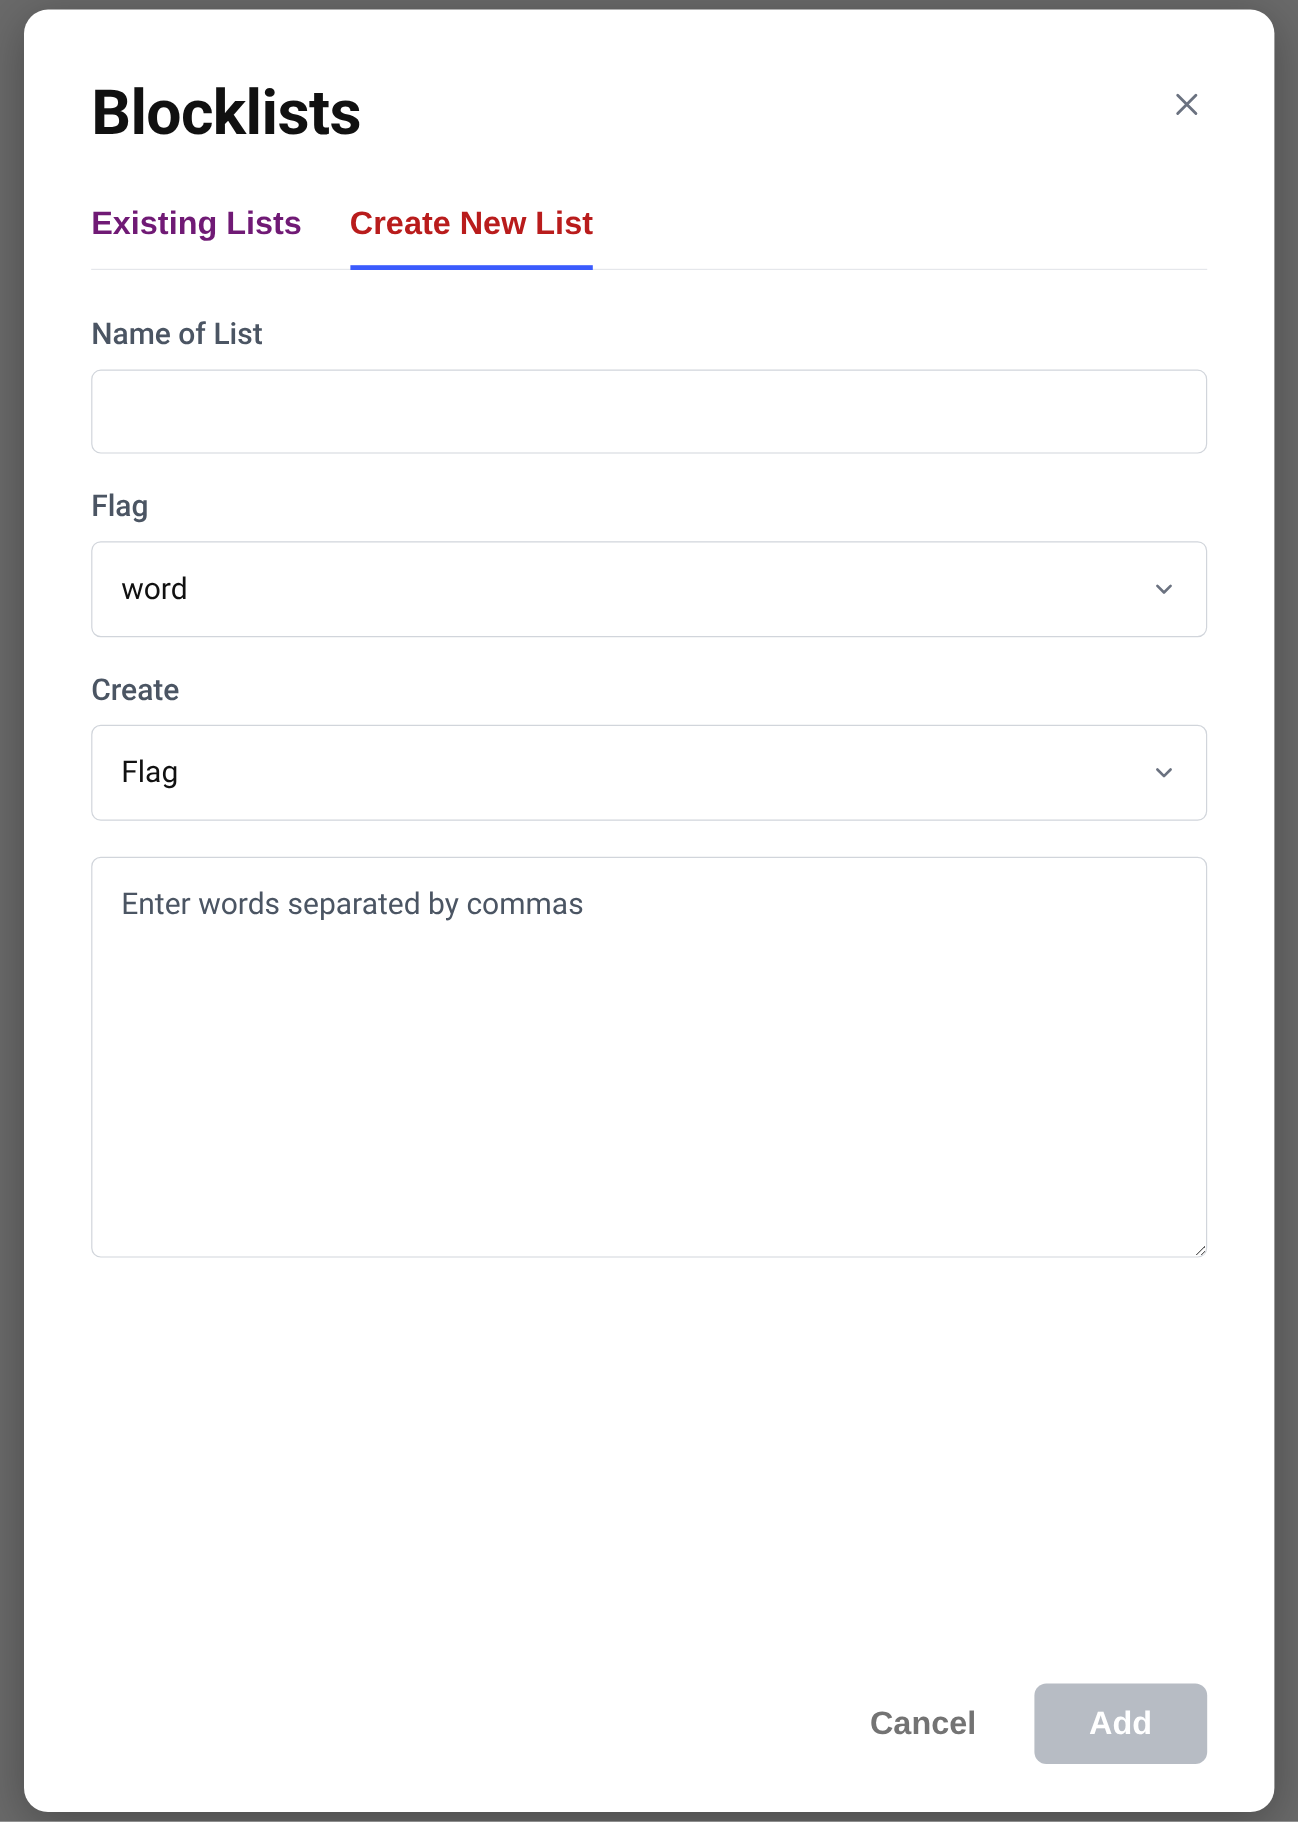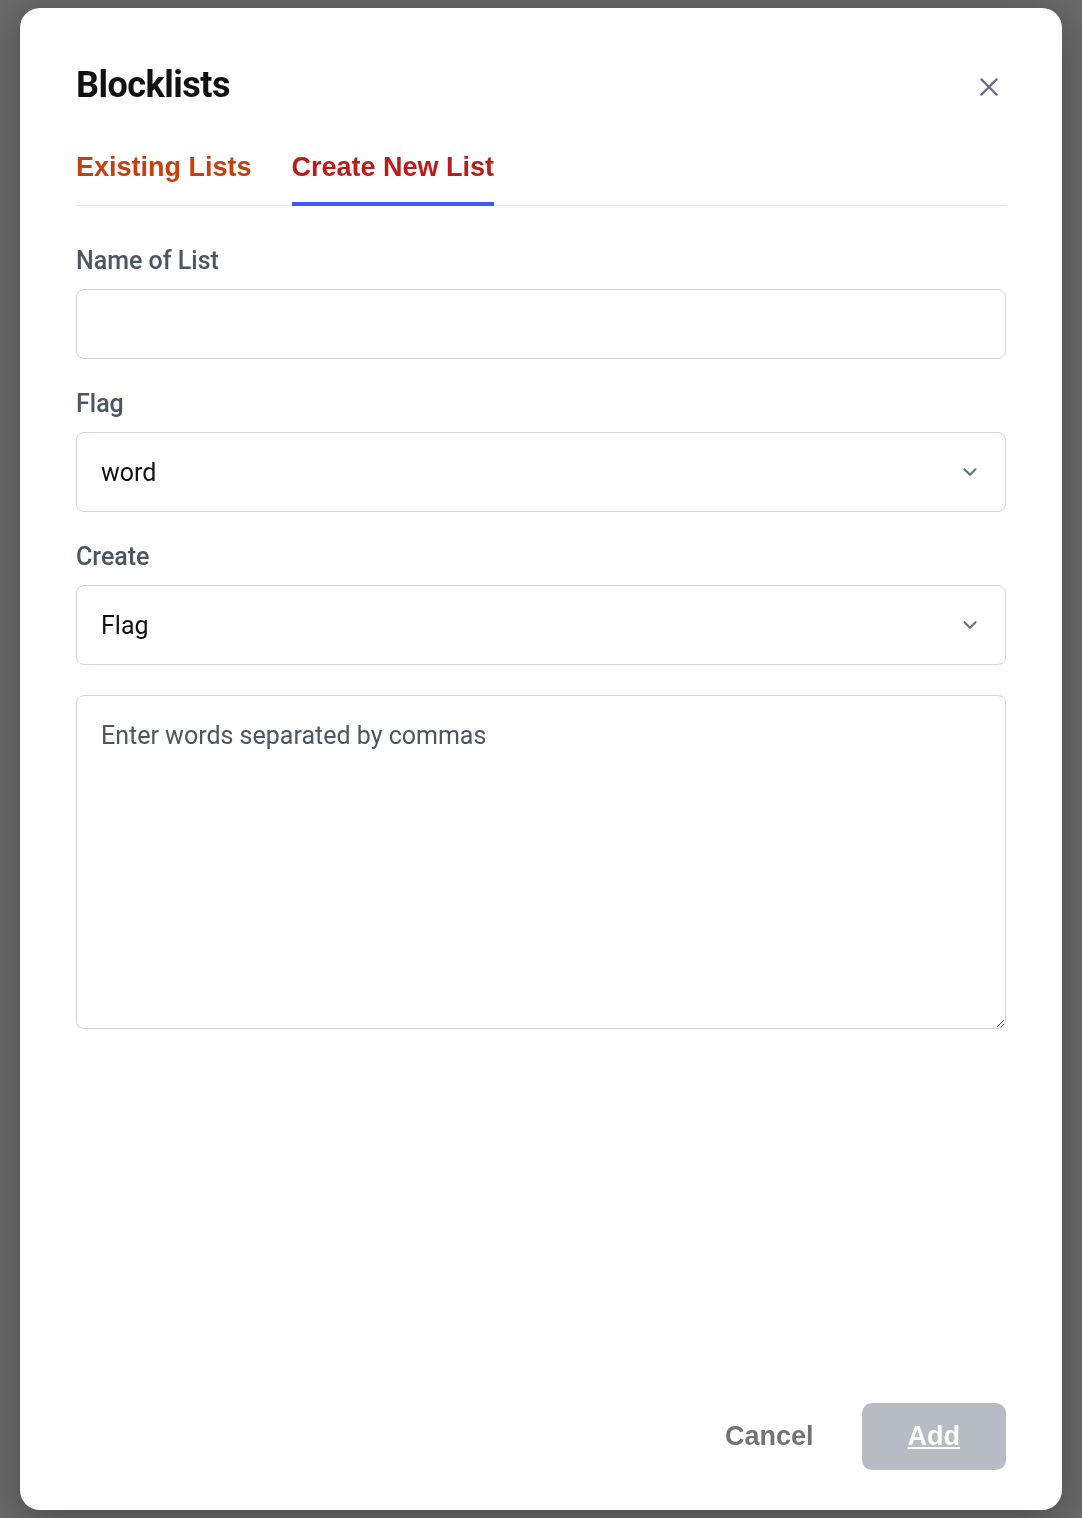--- a/index.html
+++ b/index.html
@@ -31,21 +31,21 @@
       padding: 56px 56px 40px 56px;
       display: flex;
       flex-direction: column;
     }
     .modal-header {
       display: flex;
       justify-content: space-between;
       align-items: flex-start;
     }
     .modal-title {
-      font-size: 36px;
+      font-size: 52px;
       font-weight: 700;
       color: #111;
       letter-spacing: -0.5px;
     }
     .close-btn {
       background: none;
       border: none;
       cursor: pointer;
       padding: 4px;
       color: #6b7280;
@@ -62,21 +62,21 @@
       display: flex;
       margin-top: 46px;
       border-bottom: 1px solid #e5e7eb;
       gap: 40px;
     }
     .tab {
       background: none;
       border: none;
       font-size: 27px;
       font-weight: 600;
-      color: #c2410c;
+      color: #701a75;
       padding: 0 0 22px 0;
       cursor: pointer;
       position: relative;
     }
     .tab.active {
       color: #b91c1c;
     }
     .tab.active::after {
       content: "";
       position: absolute;
@@ -154,21 +154,20 @@
     }
     .add-btn {
       background: #b7bcc4;
       border: none;
       border-radius: 10px;
       font-size: 27px;
       font-weight: 600;
       color: #fff;
       padding: 18px 46px;
       cursor: pointer;
-      text-decoration: underline;
     }
   </style>
 </head>
 <body>
 
 <div class="backdrop">
 
   <div class="modal">
     <div class="modal-header">
       <h1 class="modal-title">Blocklists</h1>

